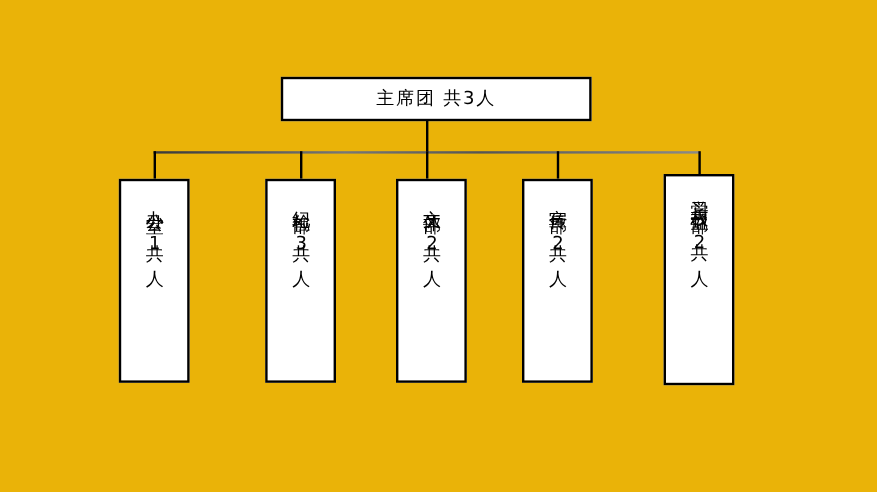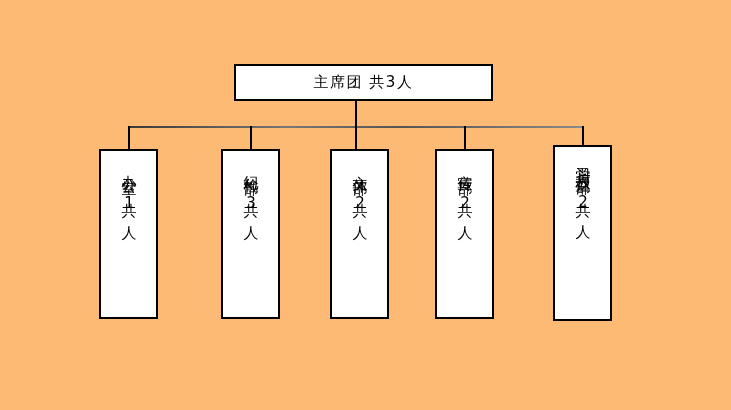--- a/index.html
+++ b/index.html
@@ -12,21 +12,21 @@
     height: 410px;
     font-family: "DejaVu Sans", "Liberation Sans", sans-serif;
     color: #000000;
     overflow: hidden;
   }
 
   #chart-canvas {
     position: relative;
     width: 731px;
     height: 410px;
-    background: #fdba74;
+    background: #eab308;
   }
 
   
   .root-box {
     position: absolute;
     left: 234px;
     top: 64px;
     width: 259px;
     height: 37px;
     border: 2px solid #000000;

